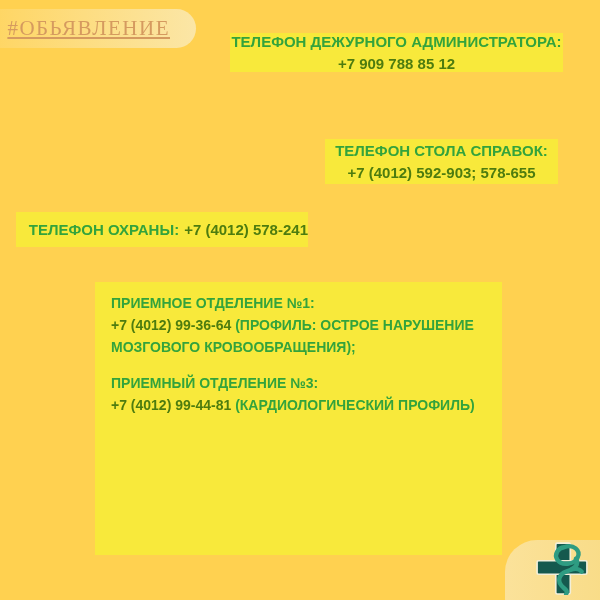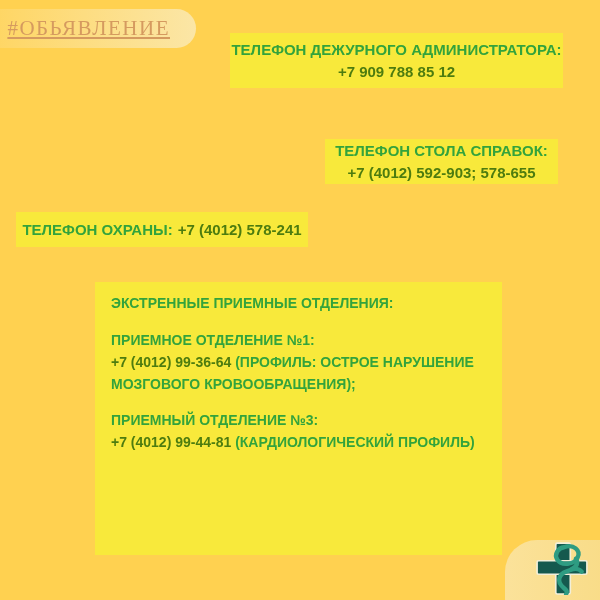--- a/index.html
+++ b/index.html
@@ -20,23 +20,23 @@
     font-size:21px;color:#D59A5F;letter-spacing:1.5px;font-weight:500;text-decoration:underline;
   }
   .ybox{
     position:absolute;background:#F8E93B;
     display:flex;flex-direction:column;justify-content:center;align-items:center;
     text-align:center;font-weight:bold;font-size:15px;line-height:22px;
     box-sizing:border-box;
   }
   .green{color:#33A33C;}
   .red{color:#4d7c0f;}
-  .box-admin{left:230px;top:33px;width:333px;height:55px;}
+  .box-admin{left:230px;top:33px;width:333px;height:39px;}
   .box-info{left:325px;top:139px;width:233px;height:45px;}
-  .box-security{left:16px;top:212px;width:292px;height:35px;flex-direction:row;gap:5px;font-size:15px;}
+  .box-security{left:16px;top:212px;width:292px;height:35px;flex-direction:row;gap:5px;font-size:15px;justify-content:flex-end;}
   .box-emergency{
     left:95px;top:282px;width:407px;height:273px;
     display:block;text-align:left;font-size:14px;line-height:22px;
     padding:10px 16px;box-sizing:border-box;
   }
   .box-emergency .title{margin:0 0 15px 0;}
   .box-emergency .dept{margin:0 0 14px 0;}
   .box-emergency .dept:last-child{margin-bottom:8px;}
   .box-emergency p{margin:0;}
   .corner-pill{
@@ -64,21 +64,20 @@
   <div class="green">ТЕЛЕФОН СТОЛА СПРАВОК:</div>
   <div class="red">+7 (4012) 592-903; 578-655</div>
 </div>
 
 <div class="ybox box-security">
   <span class="green">ТЕЛЕФОН ОХРАНЫ:</span>
   <span class="red">+7 (4012) 578-241</span>
 </div>
 
 <div class="ybox box-emergency">
-  <p class="green title">ЭКСТРЕННЫЕ ПРИЕМНЫЕ ОТДЕЛЕНИЯ:</p>
 
   <div class="dept">
     <p class="green">ПРИЕМНОЕ ОТДЕЛЕНИЕ №1:</p>
     <p><span class="red">+7 (4012) 99-36-64</span> <span class="green">(ПРОФИЛЬ: ОСТРОЕ НАРУШЕНИЕ МОЗГОВОГО КРОВООБРАЩЕНИЯ);</span></p>
   </div>
 
 
   <div class="dept">
     <p class="green">ПРИЕМНЫЙ ОТДЕЛЕНИЕ №3:</p>
     <p><span class="red">+7 (4012) 99-44-81</span> <span class="green">(КАРДИОЛОГИЧЕСКИЙ ПРОФИЛЬ)</span></p>

